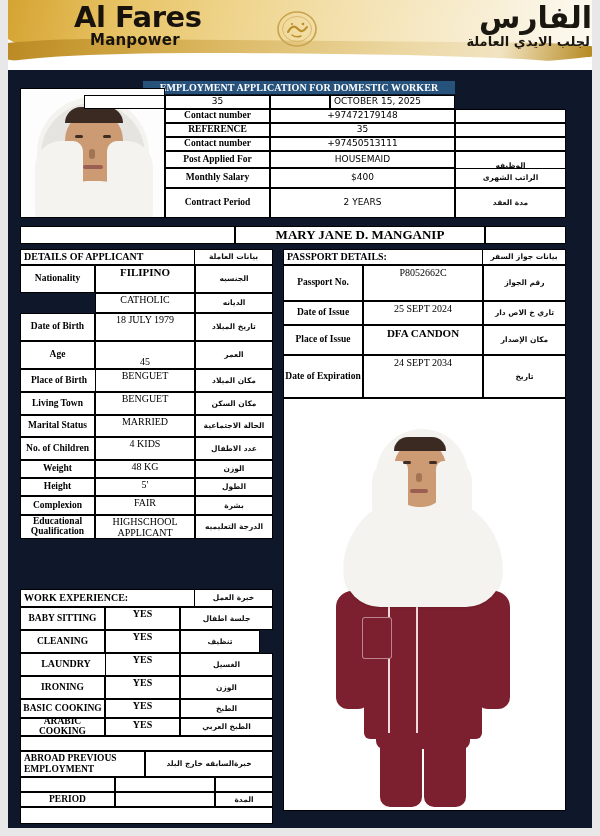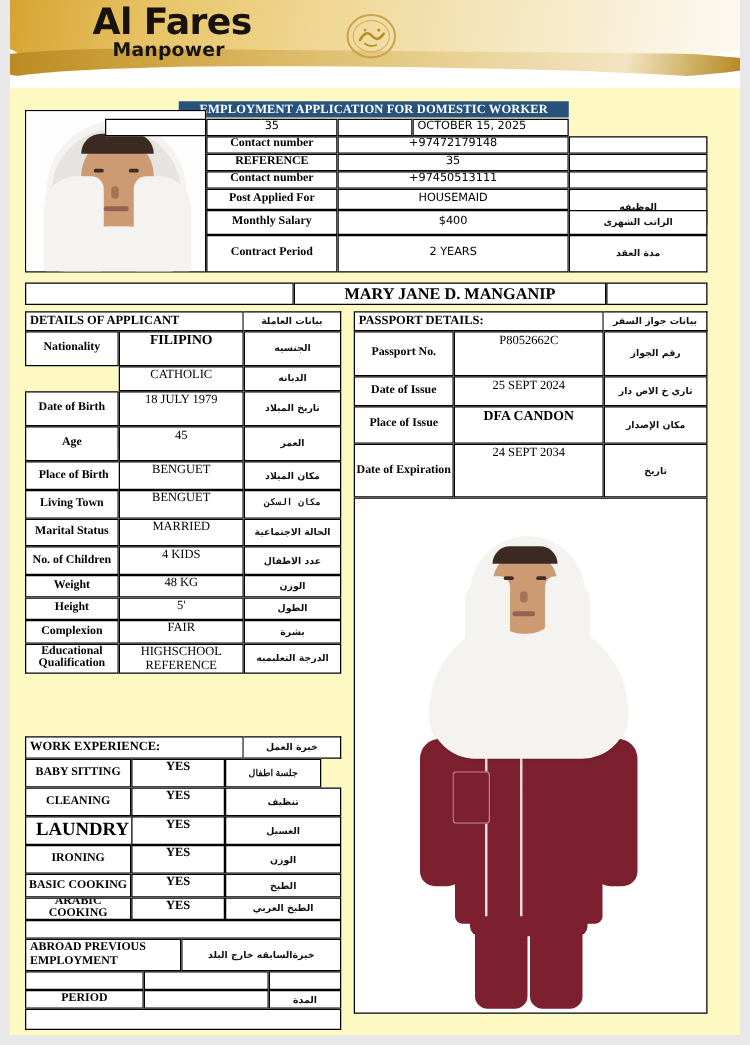--- a/index.html
+++ b/index.html
@@ -5,21 +5,21 @@
   * { box-sizing: border-box; }
   html, body {
     margin: 0; padding: 0;
     width: 600px; height: 836px;
     background: #e8e8e8;
     font-family: "Liberation Serif", serif;
   }
   #page {
     position: relative;
     width: 600px; height: 836px;
-    background: #fef9c3;
+    background: #0f172a;
     overflow: hidden;
   }
 
   
   .banner {
     position: absolute; left: 0; top: 0;
     width: 600px; height: 70px;
     overflow: hidden;
     background: #ffffff;
   }
@@ -179,20 +179,24 @@
 
     <svg class="brand-seal" viewBox="0 0 50 42">
       <ellipse cx="25" cy="21" rx="19" ry="17" fill="none" stroke="#c9a24c" stroke-width="1.6"></ellipse>
       <ellipse cx="25" cy="21" rx="14.5" ry="12.5" fill="none" stroke="#d6b368" stroke-width="0.9"></ellipse>
       <path d="M16 24 q5 -9 10 -3 q4 5 9 -2" fill="none" stroke="#b98f2a" stroke-width="2.1" stroke-linecap="round"></path>
       <path d="M20 27 q4 3 9 1" fill="none" stroke="#b98f2a" stroke-width="1.4" stroke-linecap="round"></path>
       <circle cx="31" cy="16" r="1.3" fill="#b98f2a"></circle>
       <circle cx="20" cy="16" r="1.1" fill="#b98f2a"></circle>
     </svg>
 
+    <div class="brand-ar">
+      <span class="a1">الفارس</span>
+      <span class="a2">لجلب الايدي العاملة</span>
+    </div>
   </div>
 
   <div id="title-strip">EMPLOYMENT APPLICATION FOR DOMESTIC WORKER</div>
 
   <div id="photo-box">
     <div class="pw"></div>
 
     <div class="p-hijab" style="left:16px; top:8px; width:112px; height:122px; border-radius:56px 56px 18px 18px;"></div>
     <div class="p-shadow" style="left:20px; top:14px; width:104px; height:110px; border-radius:52px 52px 16px 16px; background:rgba(190,190,185,0.28);"></div>
     <div class="p-face" style="left:44px; top:22px; width:58px; height:74px; border-radius:29px 29px 27px 27px;"></div>
@@ -242,45 +246,45 @@
       <div class="cell lbl" style="left: 20px; top: 265px; width: 75px; height: 28px; font-size: 9.5px;">Nationality</div>
       <div class="cell val-b" style="left: 95px; top: 265px; width: 100px; height: 28px; font-size: 11px; align-items: flex-start; padding-top: 1px;">FILIPINO</div>
       <div class="cell ar" style="left: 195px; top: 265px; width: 78px; height: 28px;">الجنسيه</div>
       <div class="cell lbl" style="left: 20px; top: 293px; width: 75px; height: 20px; font-size: 9.5px; margin-top: 45px;">Religion</div>
       <div class="cell val" style="left: 95px; top: 293px; width: 100px; height: 20px; font-size: 10px; align-items: flex-start; padding-top: 1px;">CATHOLIC</div>
       <div class="cell ar" style="left: 195px; top: 293px; width: 78px; height: 20px;">الديانه</div>
       <div class="cell lbl" style="left: 20px; top: 313px; width: 75px; height: 28px; font-size: 9.5px;">Date of Birth</div>
       <div class="cell val" style="left: 95px; top: 313px; width: 100px; height: 28px; font-size: 10px; align-items: flex-start; padding-top: 1px;">18 JULY 1979</div>
       <div class="cell ar" style="left: 195px; top: 313px; width: 78px; height: 28px;">تاريخ الميلاد</div>
       <div class="cell lbl" style="left: 20px; top: 341px; width: 75px; height: 28px; font-size: 9.5px;">Age</div>
-      <div class="cell val" style="left: 95px; top: 341px; width: 100px; height: 28px; font-size: 10px; align-items: flex-start; padding-top: 2px;">45</div>
+      <div class="cell val" style="left: 95px; top: 341px; width: 100px; height: 28px; font-size: 10px; align-items: flex-start; padding-top: 15px;">45</div>
       <div class="cell ar" style="left: 195px; top: 341px; width: 78px; height: 28px;">العمر</div>
       <div class="cell lbl" style="left: 20px; top: 369px; width: 78px; height: 23px; font-size: 9.5px;">Place of Birth</div>
       <div class="cell val" style="left: 95px; top: 369px; width: 100px; height: 23px; font-size: 10px; align-items: flex-start; padding-top: 1px;">BENGUET</div>
       <div class="cell ar" style="left: 195px; top: 369px; width: 78px; height: 23px;">مكان الميلاد</div>
       <div class="cell lbl" style="left: 20px; top: 392px; width: 75px; height: 23px; font-size: 9.5px;">Living Town</div>
       <div class="cell val" style="left: 95px; top: 392px; width: 100px; height: 23px; font-size: 10px; align-items: flex-start; padding-top: 1px;">BENGUET</div>
-      <div class="cell ar" style="left: 195px; top: 392px; width: 78px; height: 23px; font-family: Liberation Mono, monospace;">مكان السكن</div>
+      <div class="cell ar" style="left: 195px; top: 392px; width: 78px; height: 23px;">مكان السكن</div>
       <div class="cell lbl" style="left: 20px; top: 415px; width: 75px; height: 22px; font-size: 9.5px;">Marital Status</div>
       <div class="cell val" style="left: 95px; top: 415px; width: 100px; height: 22px; font-size: 10px; align-items: flex-start; padding-top: 1px;">MARRIED</div>
       <div class="cell ar" style="left: 195px; top: 415px; width: 78px; height: 22px;">الحالة الاجتماعية</div>
       <div class="cell lbl" style="left: 20px; top: 437px; width: 75px; height: 23px; font-size: 9.5px;">No. of Children</div>
       <div class="cell val" style="left: 95px; top: 437px; width: 100px; height: 23px; font-size: 10px; align-items: flex-start; padding-top: 1px;">4 KIDS</div>
       <div class="cell ar" style="left: 195px; top: 437px; width: 78px; height: 23px;">عدد الاطفال</div>
       <div class="cell lbl" style="left: 20px; top: 460px; width: 75px; height: 18px; font-size: 9.5px;">Weight</div>
       <div class="cell val" style="left: 95px; top: 460px; width: 100px; height: 18px; font-size: 10px; align-items: flex-start; padding-top: 1px;">48 KG</div>
       <div class="cell ar" style="left: 195px; top: 460px; width: 78px; height: 18px;">الوزن</div>
       <div class="cell lbl" style="left: 20px; top: 478px; width: 75px; height: 18px; font-size: 9.5px;">Height</div>
       <div class="cell val" style="left: 95px; top: 478px; width: 100px; height: 18px; font-size: 10px; align-items: flex-start; padding-top: 1px;">5'</div>
       <div class="cell ar" style="left: 195px; top: 478px; width: 78px; height: 18px;">الطول</div>
       <div class="cell lbl" style="left: 20px; top: 496px; width: 75px; height: 19px; font-size: 9.5px;">Complexion</div>
       <div class="cell val" style="left: 95px; top: 496px; width: 100px; height: 19px; font-size: 10px; align-items: flex-start; padding-top: 1px;">FAIR</div>
       <div class="cell ar" style="left: 195px; top: 496px; width: 78px; height: 19px;">بشرة</div>
       <div class="cell lbl" style="left: 20px; top: 515px; width: 75px; height: 24px; font-size: 9.5px;">Educational Qualification</div>
-      <div class="cell val" style="left: 95px; top: 515px; width: 100px; height: 24px; font-size: 10px; align-items: flex-start; padding-top: 1px;">HIGHSCHOOL REFERENCE</div>
+      <div class="cell val" style="left: 95px; top: 515px; width: 100px; height: 24px; font-size: 10px; align-items: flex-start; padding-top: 1px;">HIGHSCHOOL APPLICANT</div>
       <div class="cell ar" style="left: 195px; top: 515px; width: 78px; height: 24px;">الدرجة التعليميه</div>
     </div>
 
   <div class="cell left lbl" style="left:283px; top:249px; width:200px; height:16px; font-size:10px;">PASSPORT DETAILS:</div>
   <div class="cell ar" style="left:483px; top:249px; width:83px; height:16px; border-left:none;">بيانات جواز السفر</div>
   <div id="passport-table">
       <div class="cell lbl" style="left: 283px; top: 265px; width: 80px; height: 36px; font-size: 9.5px;">Passport No.</div>
       <div class="cell val" style="left: 363px; top: 265px; width: 120px; height: 36px; font-size: 10px; align-items: flex-start; padding-top: 2px;">P8052662C</div>
       <div class="cell ar" style="left: 483px; top: 265px; width: 83px; height: 36px;">رقم الجواز</div>
       <div class="cell lbl" style="left: 283px; top: 301px; width: 80px; height: 24px; font-size: 9.5px;">Date of Issue</div>
@@ -323,25 +327,25 @@
     <div class="p-shadow" style="left:145px; top:62px; width:8px; height:3px; border-radius:2px; background:#3f2d24;"></div>
     <div class="p-shadow" style="left:132px; top:74px; width:6px; height:9px; border-radius:3px; background:rgba(120,78,54,0.5);"></div>
     <div class="p-shadow" style="left:126px; top:90px; width:18px; height:4px; border-radius:3px; background:#9a5f52;"></div>
   </div>
 
   <div class="cell left lbl" style="left:20px; top:589px; width:175px; height:18px; font-size:10px;">WORK EXPERIENCE:</div>
   <div class="cell ar" style="left:195px; top:589px; width:78px; height:18px; border-left:none;">خبرة العمل</div>
   <div id="work-table">
       <div class="cell lbl" style="left: 20px; top: 607px; width: 85px; height: 23px; font-size: 9.5px;">BABY SITTING</div>
       <div class="cell val-b" style="left: 105px; top: 607px; width: 75px; height: 23px; font-size: 10px; align-items: flex-start; padding-top: 1px;">YES</div>
-      <div class="cell ar" style="left: 180px; top: 607px; width: 77px; height: 23px; font-family: Liberation Serif, serif;">جلسة اطفال</div>
+      <div class="cell ar" style="left: 180px; top: 607px; width: 93px; height: 23px;">جلسة اطفال</div>
       <div class="cell lbl" style="left: 20px; top: 630px; width: 85px; height: 23px; font-size: 9.5px;">CLEANING</div>
       <div class="cell val-b" style="left: 105px; top: 630px; width: 75px; height: 23px; font-size: 10px; align-items: flex-start; padding-top: 1px;">YES</div>
-      <div class="cell ar" style="left: 180px; top: 630px; width: 93px; height: 23px;">تنظيف</div>
-      <div class="cell lbl" style="left: 20px; top: 653px; width: 92px; height: 23px; font-size: 15px;">LAUNDRY</div>
+      <div class="cell ar" style="left: 180px; top: 630px; width: 80px; height: 23px;">تنظيف</div>
+      <div class="cell lbl" style="left: 20px; top: 653px; width: 92px; height: 23px; font-size: 10px;">LAUNDRY</div>
       <div class="cell val-b" style="left: 105px; top: 653px; width: 75px; height: 23px; font-size: 10px; align-items: flex-start; padding-top: 1px;">YES</div>
       <div class="cell ar" style="left: 180px; top: 653px; width: 93px; height: 23px;">الغسيل</div>
       <div class="cell lbl" style="left: 20px; top: 676px; width: 85px; height: 23px; font-size: 9.5px;">IRONING</div>
       <div class="cell val-b" style="left: 105px; top: 676px; width: 75px; height: 23px; font-size: 10px; align-items: flex-start; padding-top: 1px;">YES</div>
       <div class="cell ar" style="left: 180px; top: 676px; width: 93px; height: 23px;">الوزن</div>
       <div class="cell lbl" style="left: 20px; top: 699px; width: 85px; height: 19px; font-size: 9.5px;">BASIC COOKING</div>
       <div class="cell val-b" style="left: 105px; top: 699px; width: 75px; height: 19px; font-size: 10px; align-items: flex-start; padding-top: 1px;">YES</div>
       <div class="cell ar" style="left: 180px; top: 699px; width: 93px; height: 19px;">الطبخ</div>
       <div class="cell lbl" style="left: 20px; top: 718px; width: 85px; height: 18px; font-size: 9.5px;">ARABIC COOKING</div>
       <div class="cell val-b" style="left: 105px; top: 718px; width: 75px; height: 18px; font-size: 10px; align-items: flex-start; padding-top: 1px;">YES</div>

